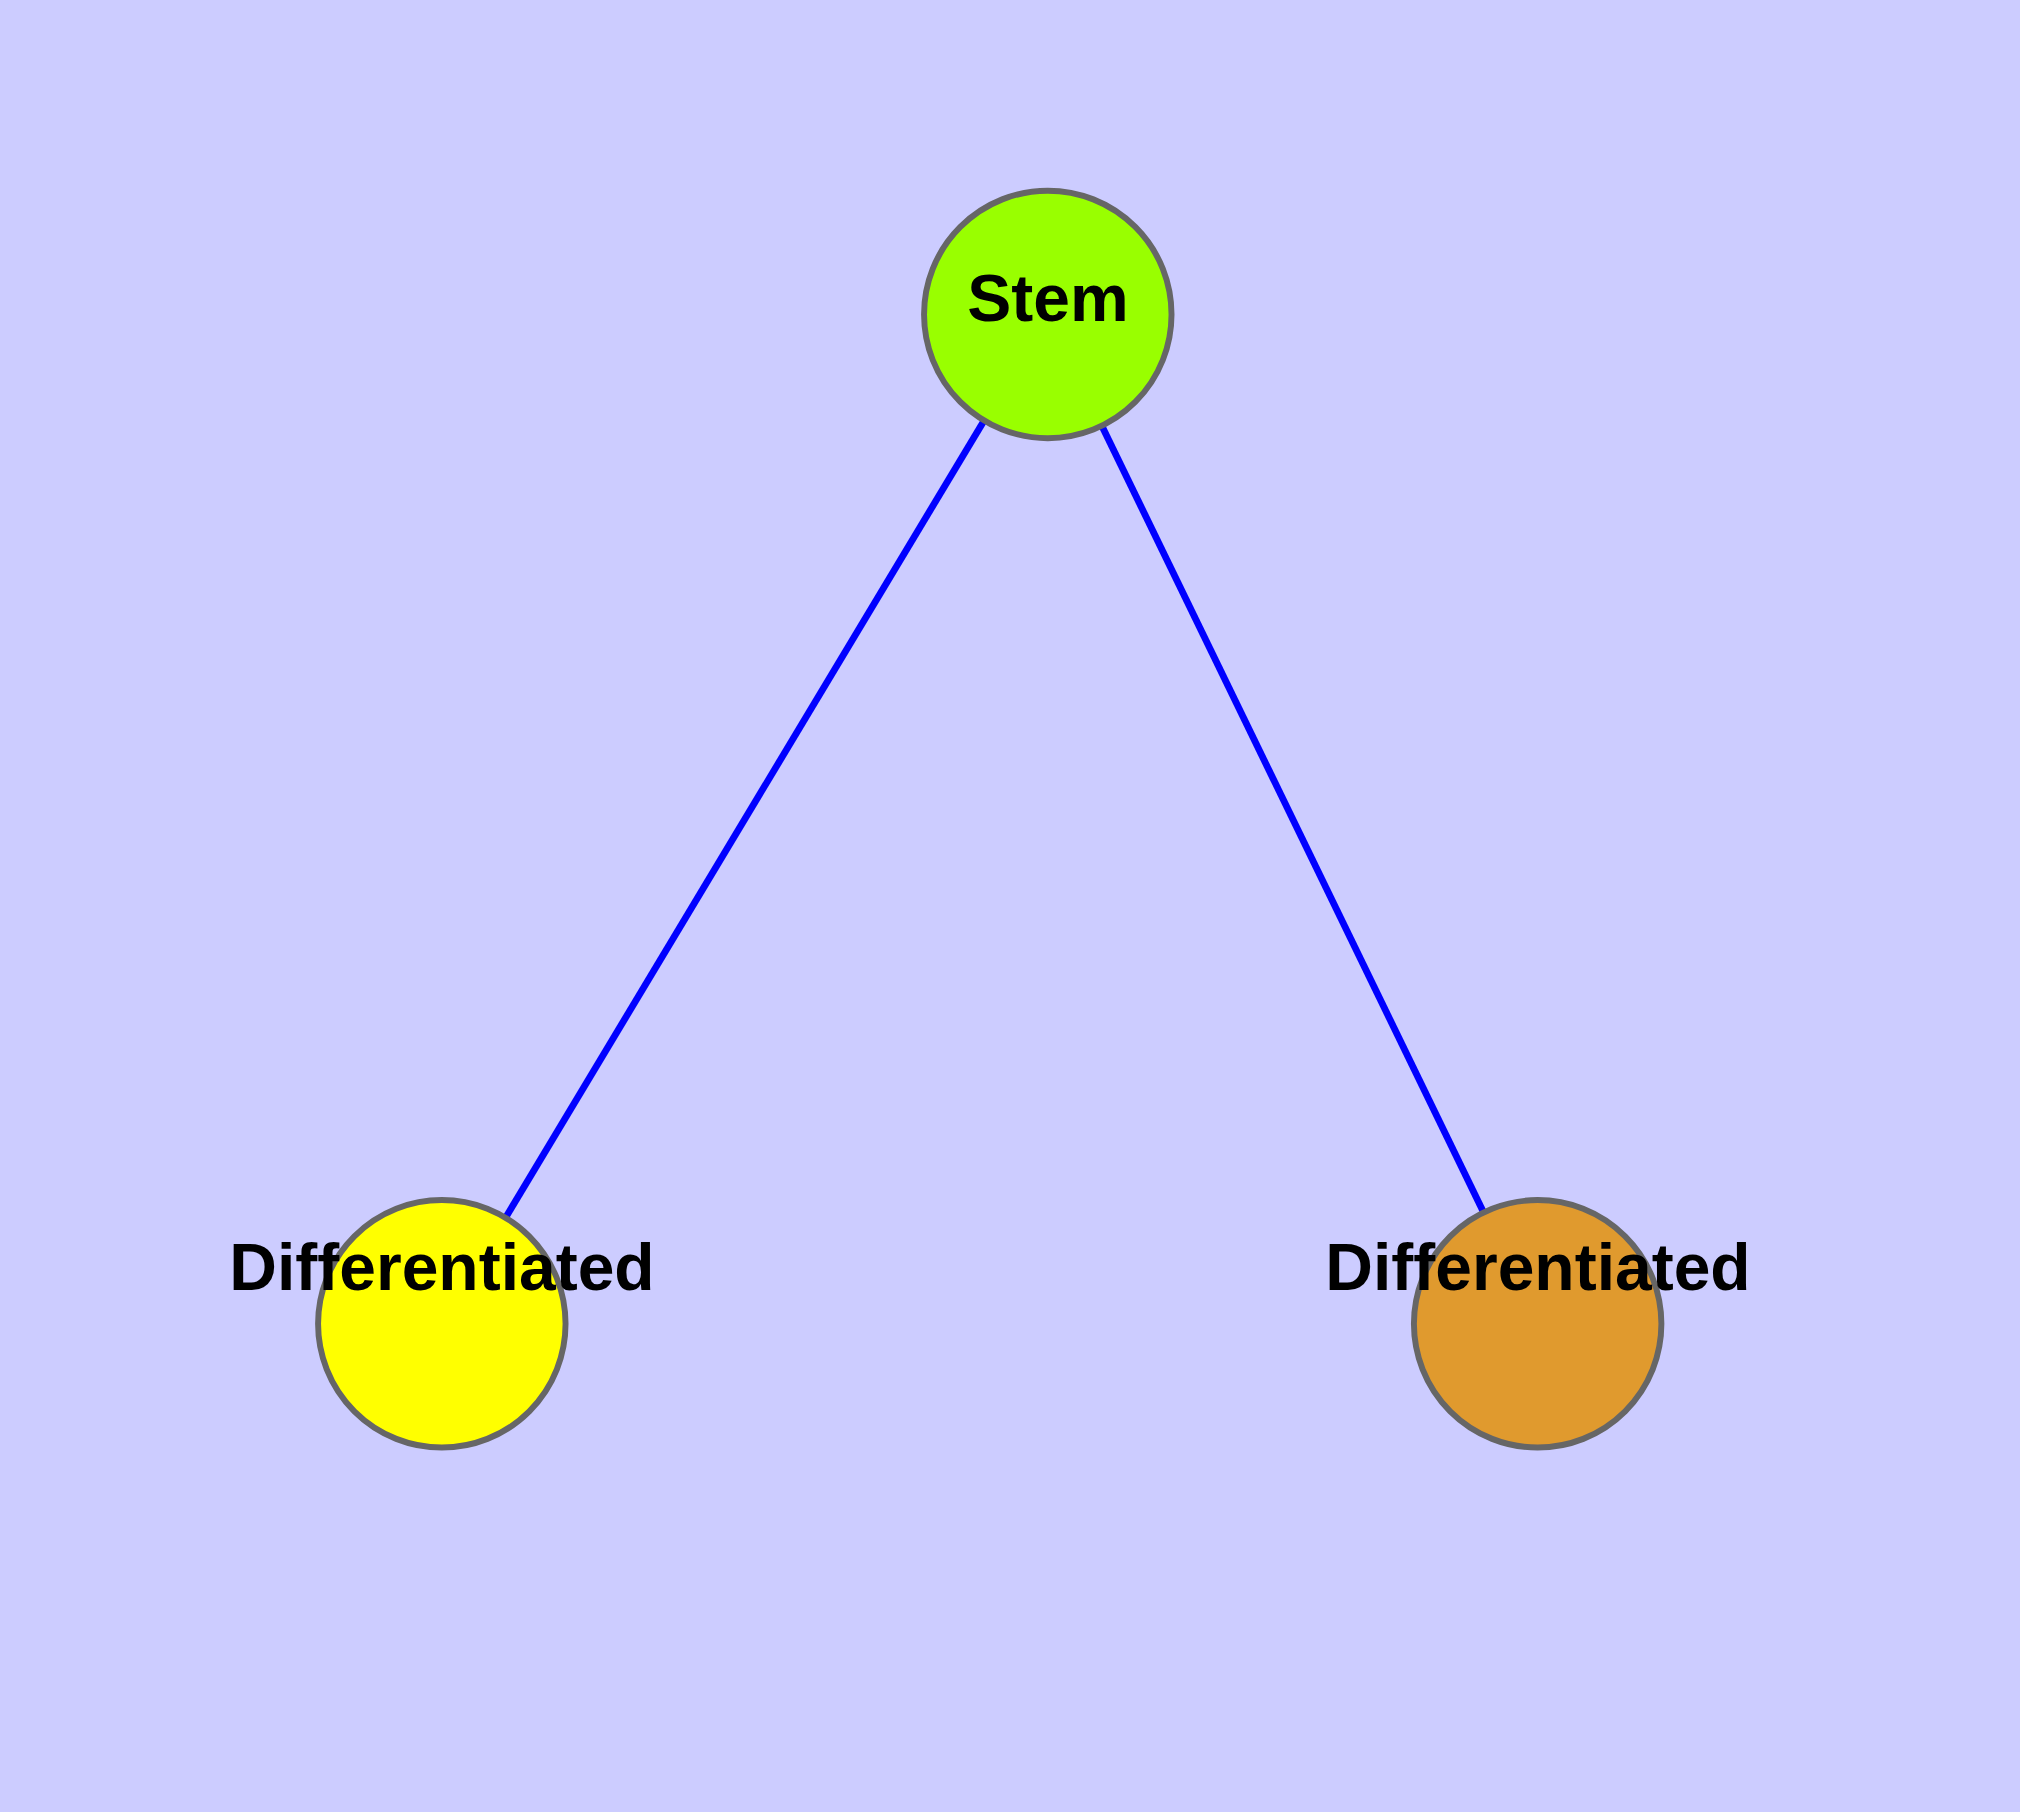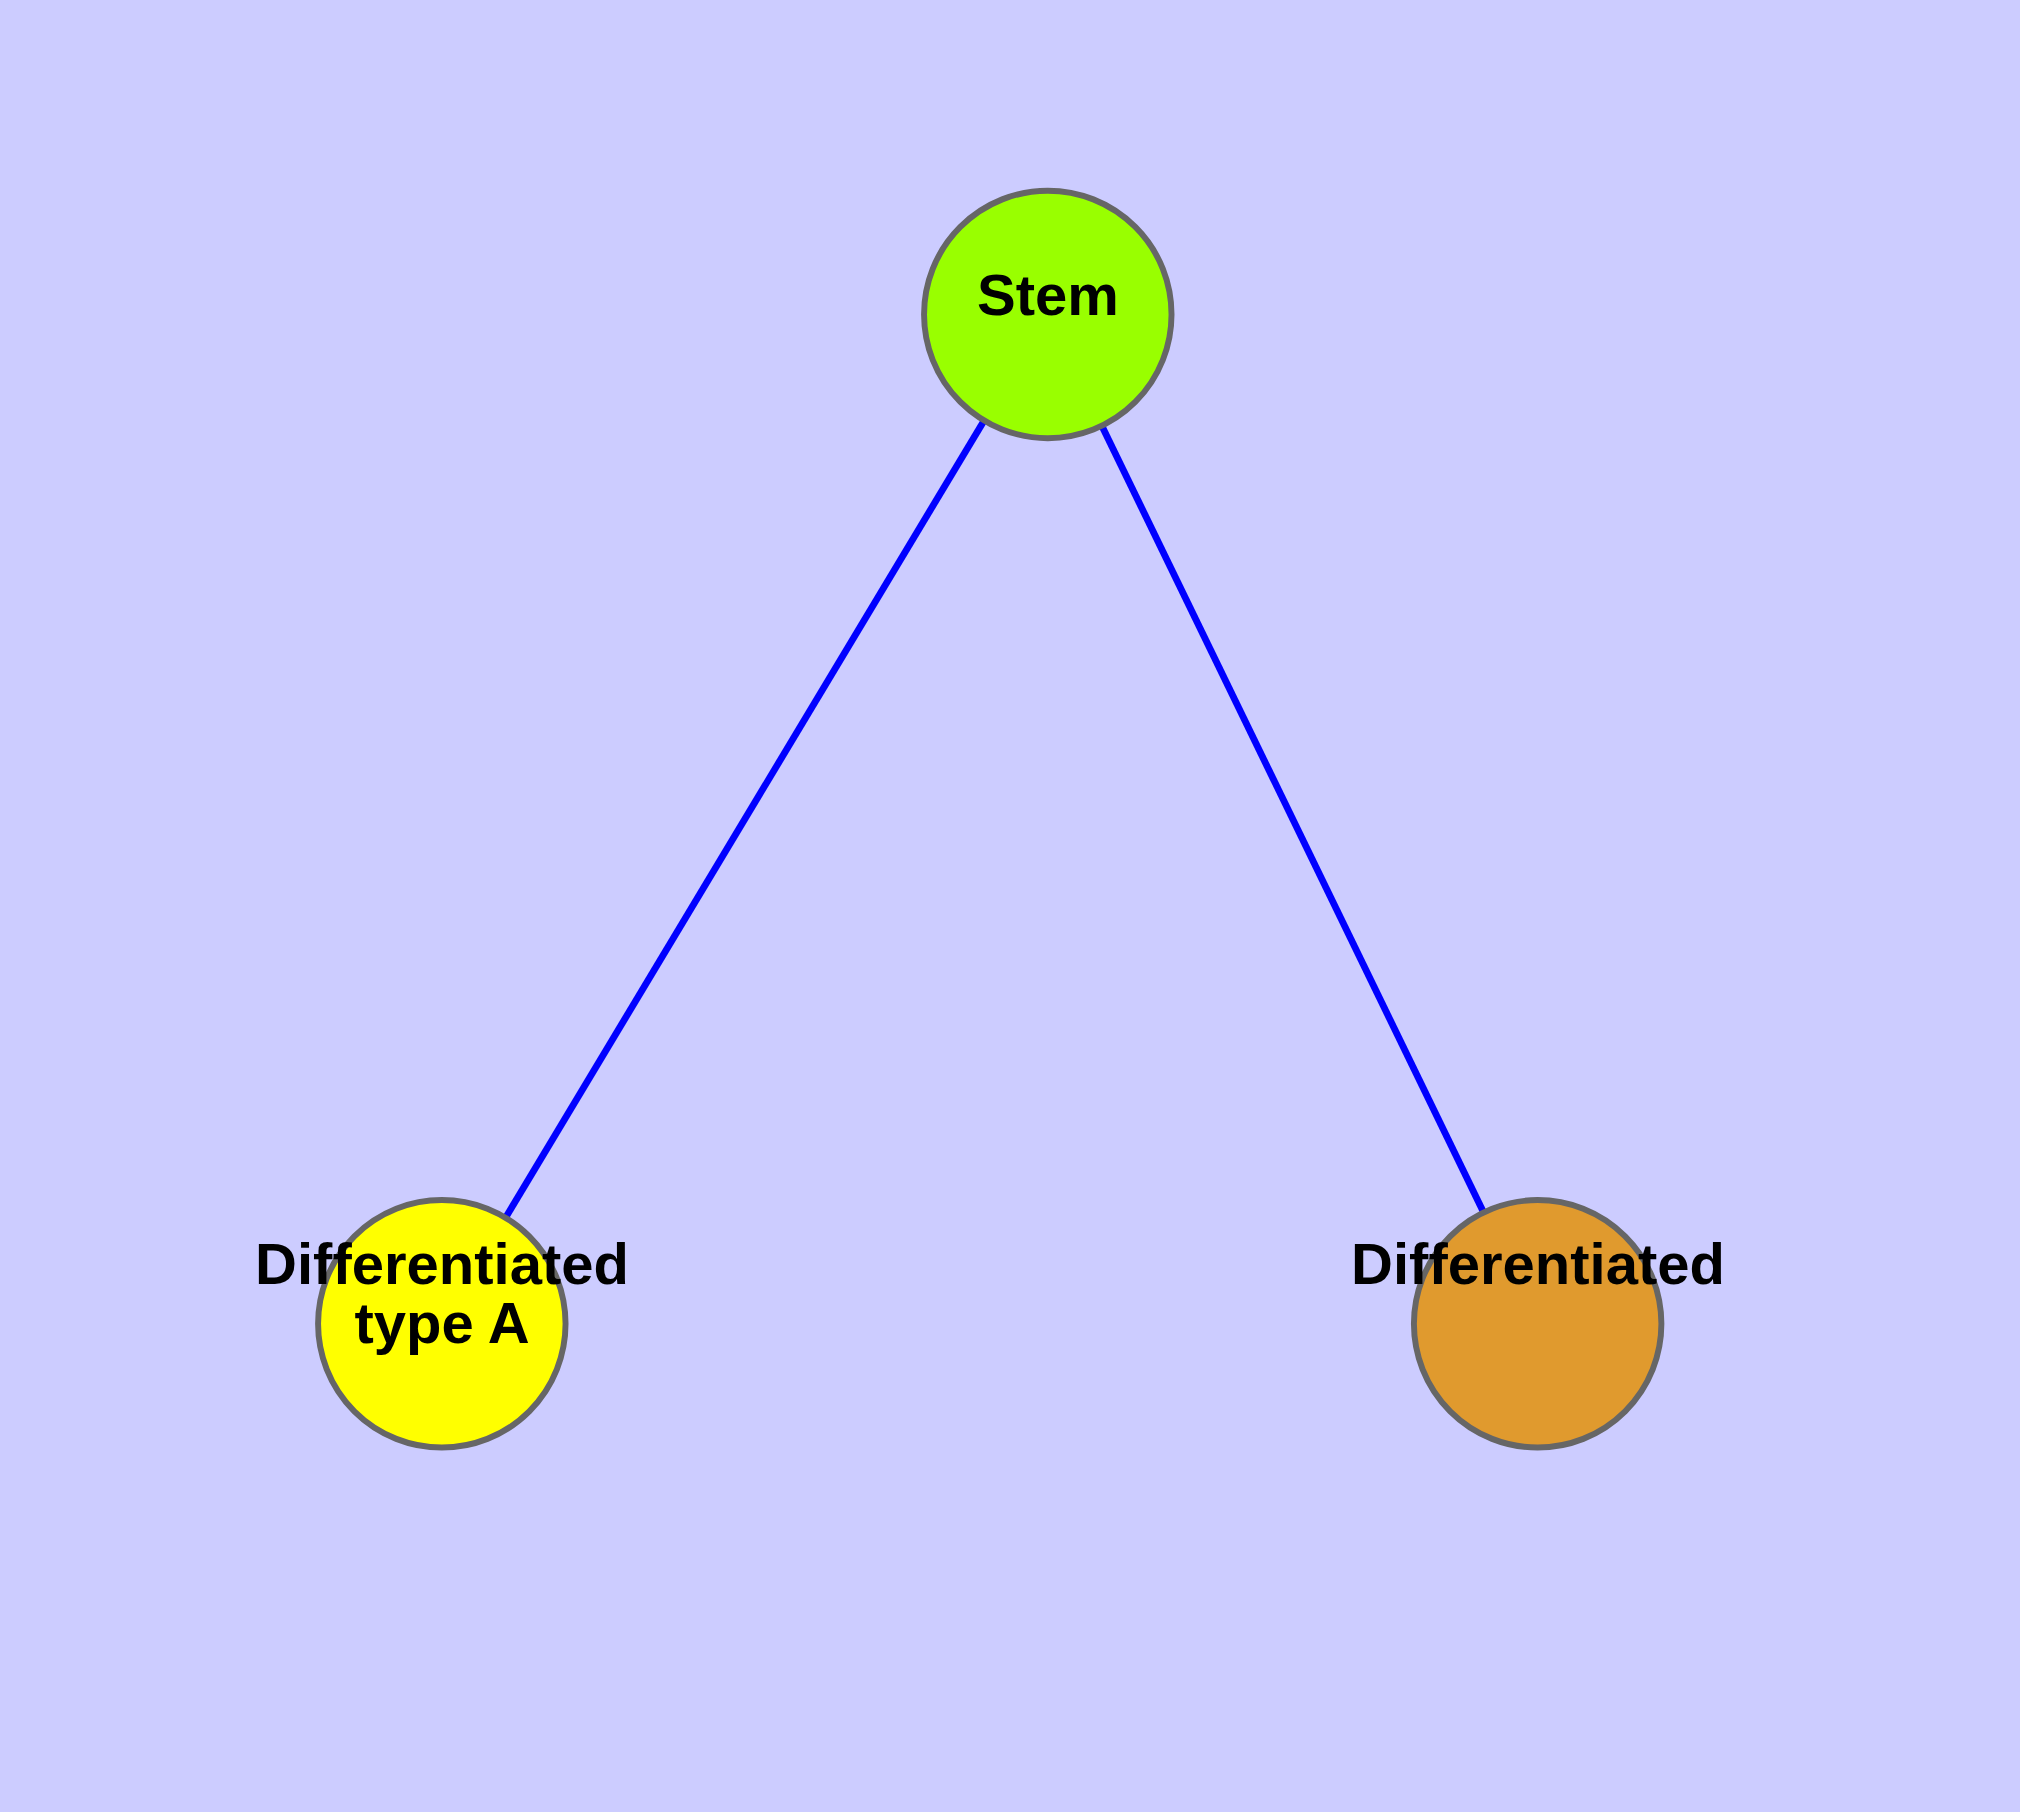--- a/index.html
+++ b/index.html
@@ -24,21 +24,21 @@
     top: 0;
     width: 2021px;
     height: 1812px;
     display: block;
   }
   .node-label {
     position: absolute;
     text-align: center;
     font-family: "Liberation Sans", sans-serif;
     font-weight: bold;
-    font-size: 58px;
+    font-size: 66px;
     line-height: 1.02;
     color: #000000;
     white-space: nowrap;
     pointer-events: none;
     -webkit-font-smoothing: antialiased;
   }
   .node-label .line {
     display: block;
   }
 </style>
@@ -61,21 +61,20 @@
       <circle cx="1814" cy="1562" r="146" fill="#e09a2e" stroke="#666666" stroke-width="7"></circle>
     </g>
   </svg>
 
   <div class="node-label" style="left:624px; top:265px; width:848px;">
     <span class="line">Stem</span>
   </div>
 
   <div class="node-label" style="left:18px; top:1234px; width:848px;">
     <span class="line">Differentiated</span>
-    <span class="line">type A</span>
   </div>
 
   <div class="node-label" style="left:1114px; top:1234px; width:848px;">
     <span class="line">Differentiated</span>
   </div>
 
 </div>
 
 
 </body></html>

